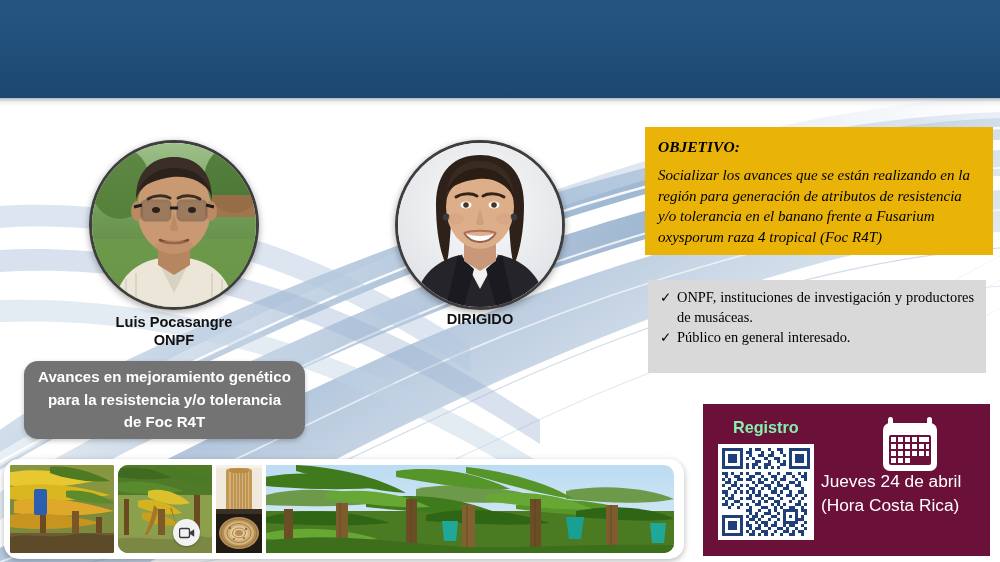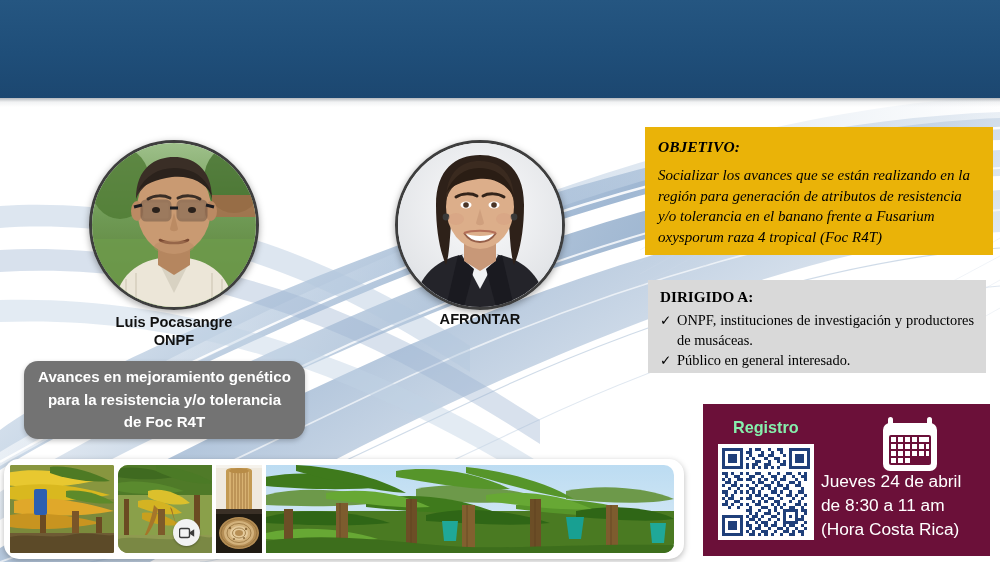--- a/index.html
+++ b/index.html
@@ -372,32 +372,31 @@
         <path d="M82,66 L78,80 C79,83 85,83 86,80 Z" fill="#c99878" opacity="0.7"></path>
 
         <path d="M66,90 C74,102 90,102 98,90 C90,94 74,94 66,90 Z" fill="#ffffff"></path>
         <path d="M66,90 C74,102 90,102 98,90" stroke="#96604a" stroke-width="1.8" fill="none"></path>
         <path d="M66,90 C74,87 90,87 98,90" stroke="#b5705a" stroke-width="2" fill="none"></path>
 
         <ellipse cx="58" cy="76" rx="8" ry="6" fill="#d59a7e" opacity="0.35"></ellipse>
         <ellipse cx="106" cy="76" rx="8" ry="6" fill="#d59a7e" opacity="0.35"></ellipse>
       </svg>
     </div>
-    <div class="sp-org">AFRONTAR</div>
+    <div class="sp-org">DIRIGIDO</div>
   </div>
 
   <div class="talk" id="talk-1">Avances en mejoramiento genético para la resistencia y/o tolerancia de Foc R4T</div>
 
   <div class="objective">
     <div class="obj-title">OBJETIVO:</div>
     <div class="obj-body">Socializar los avances que se están realizando en la región para generación de atributos de resistencia y/o tolerancia en el banano frente a Fusarium oxysporum raza 4 tropical (Foc R4T)</div>
   </div>
 
   <div class="dirigido">
-    <div class="dir-title">DIRIGIDO A:</div>
     <ul class="dir-list">
       <li class="dir-item">
         <span class="dir-check">✓</span>
         <span class="dir-text justify">ONPF, instituciones de investigación y productores de musáceas.</span>
       </li>
       <li class="dir-item">
         <span class="dir-check">✓</span>
         <span class="dir-text">Público en general interesado.</span>
       </li>
     </ul>
@@ -651,21 +650,20 @@
             <rect x="45" y="36" width="3" height="5"></rect>
           <rect x="10" y="43" width="5" height="5"></rect>
             <rect x="17" y="43" width="5" height="5"></rect>
           <rect x="24" y="43" width="5" height="5"></rect>
         </g>
       </svg>
     </div>
 
     <div class="reg-date">
       <div>Jueves 24 de abril</div>
-      <div>de 8:30 a 11 am</div>
       <div>(Hora Costa Rica)</div>
     </div>
   </div>
 
   <div class="strip">
 
     <div class="ph ph-a">
       <svg width="104" height="88" viewBox="0 0 104 88">
         <rect width="104" height="88" fill="#7b8a3c"></rect>
         <rect y="0" width="104" height="34" fill="#88963f"></rect>

